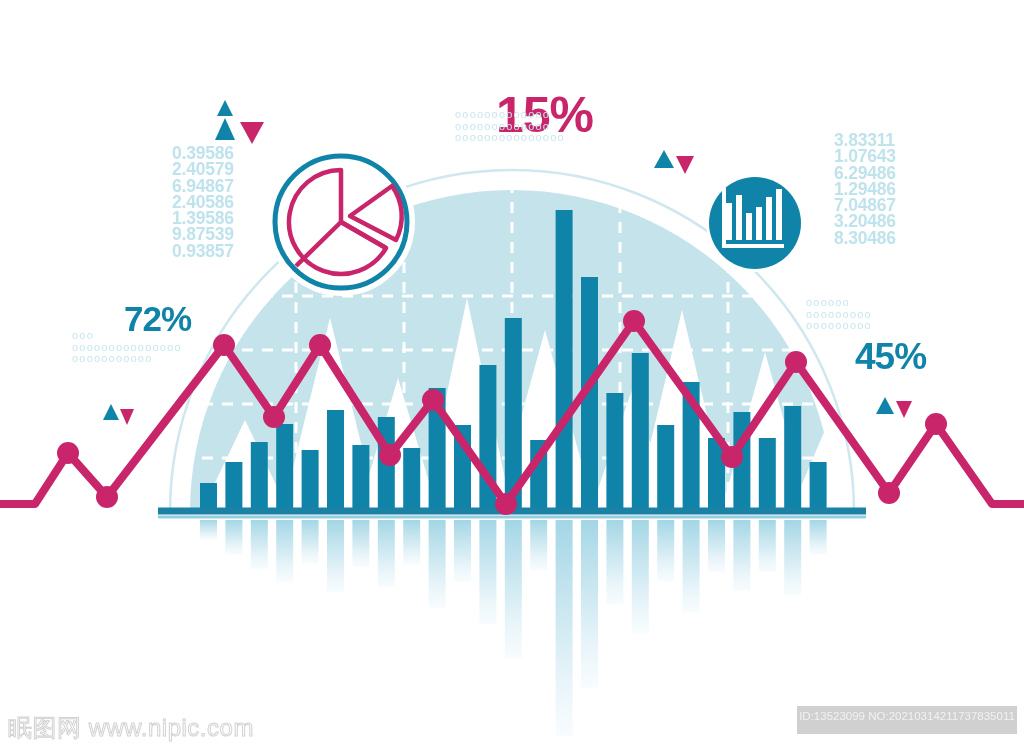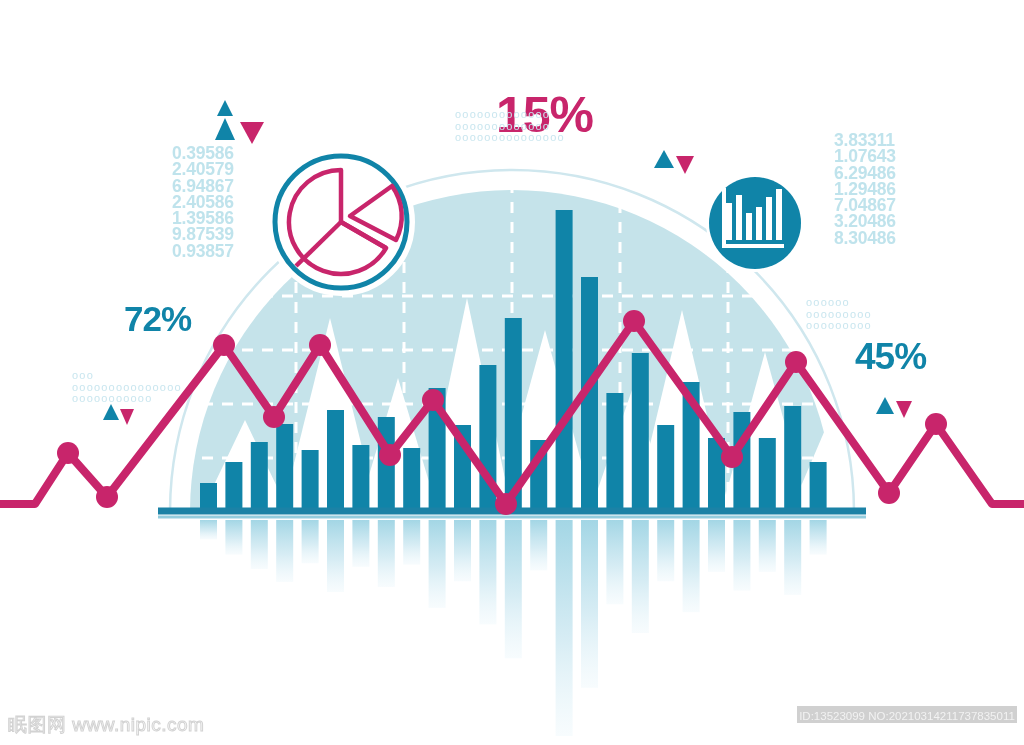--- a/index.html
+++ b/index.html
@@ -50,41 +50,41 @@
     position: absolute;
     font-family: "Liberation Sans", sans-serif;
     font-size: 11px;
     line-height: 11.5px;
     color: #c9e6ef;
     letter-spacing: 1.2px;
     white-space: pre;
     user-select: none;
   }
   #dots-top   { left: 455px; top: 109px;  }
-  #dots-left  { left: 72px;  top: 330px; margin-top: 40px; }
+  #dots-left  { left: 72px;  top: 330px; }
   #dots-right { left: 806px; top: 297px; }
 
   #watermark {
     position: absolute;
     left: 8px;
     top: 712px;
     font-family: "Liberation Sans", sans-serif;
-    font-size: 19px;
+    font-size: 24px;
     color: #ffffff;
     -webkit-text-stroke: 1px #d2d2d2;
     letter-spacing: 0.5px;
     white-space: pre;
     text-align: right;
   }
   #id-badge {
     position: absolute;
     left: 797px;
     top: 706px;
     width: 220px;
-    height: 17px;
+    height: 28px;
     background: #d0d0d0;
     color: #f2f2f2;
     font-family: "Liberation Sans", sans-serif;
     font-size: 11.5px;
     line-height: 20px;
     text-align: center;
     white-space: pre;
   }
 </style>
 </head>

